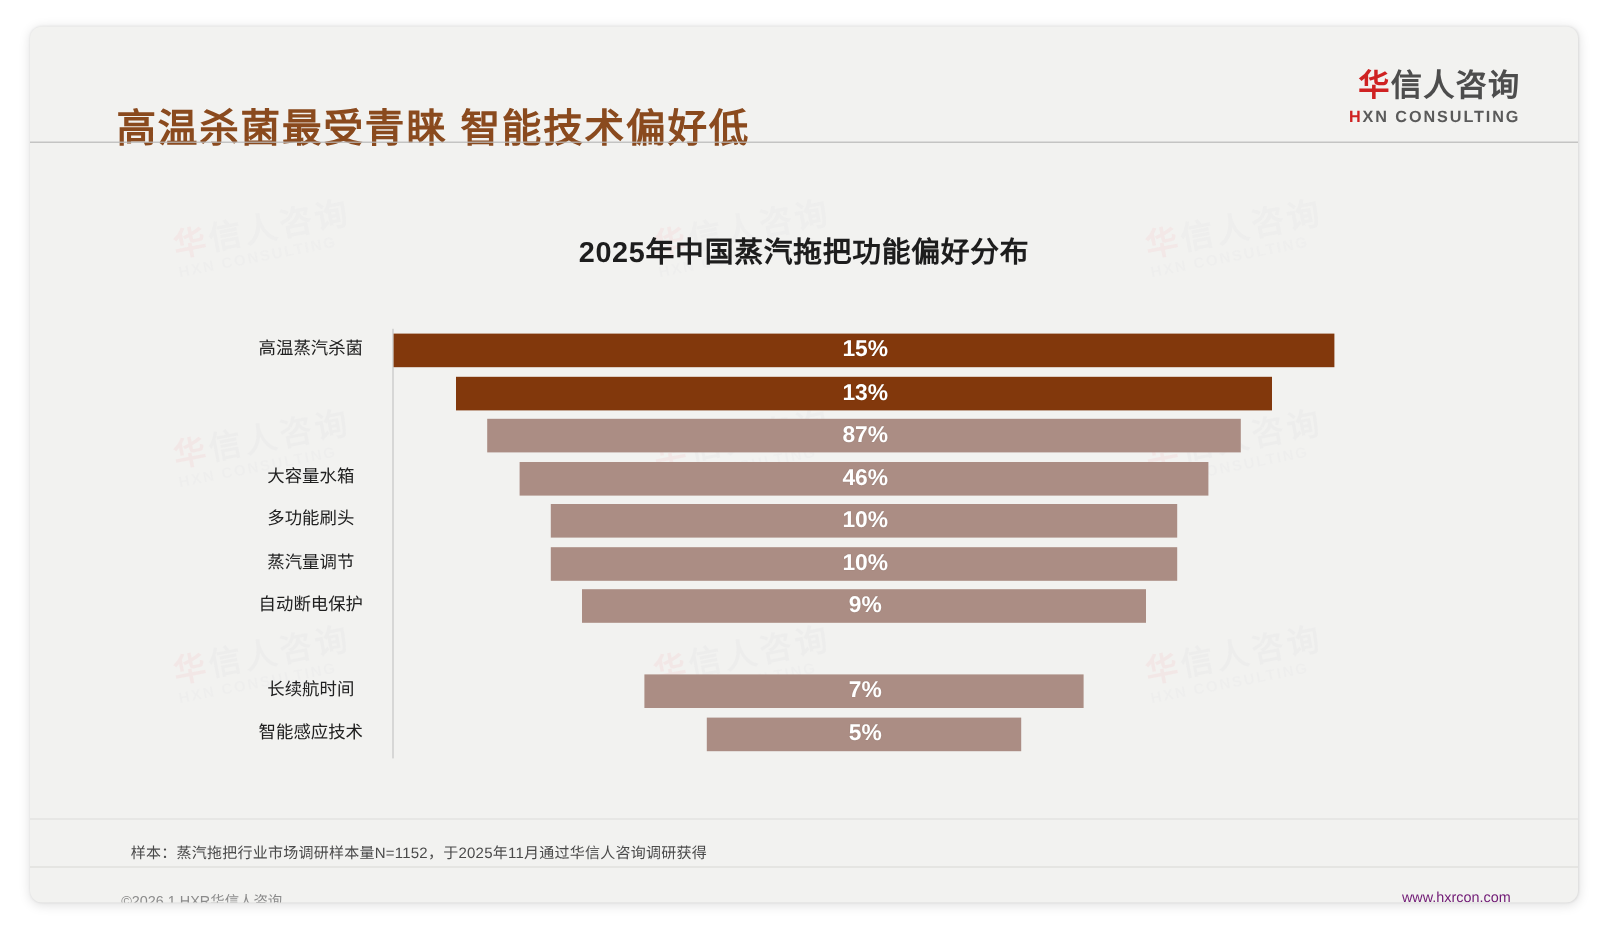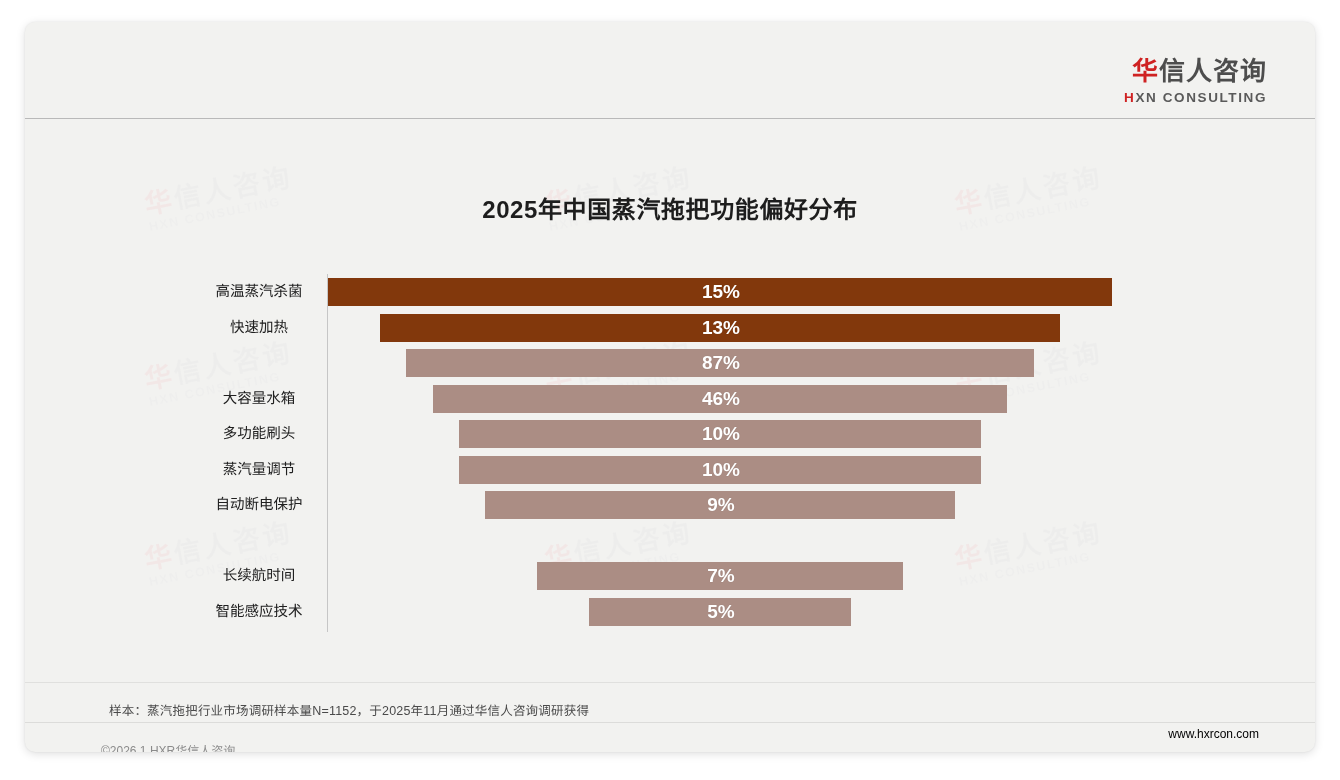--- a/index.html
+++ b/index.html
@@ -220,23 +220,23 @@
     position: absolute;
     left: 76px;
     top: 19px;
     font-size: 12px;
     color: #8b8b8b;
     white-space: nowrap;
   }
   #website {
     position: absolute;
     right: 56px;
-    top: 5px;
+    top: 19px;
     font-size: 12px;
-    color: #000000;
+    color: #701a75;
     white-space: nowrap;
     margin-left: 32px;
   }
 </style>
 </head>
 <body>
 
 <div id="slide">
 
   <div class="wm-layer" id="watermark-layer">
@@ -272,20 +272,21 @@
         <div class="wm-cn"><span class="wm-hua">华</span><span class="wm-rest">信人咨询</span></div>
         <div class="wm-en">HXN CONSULTING</div>
       </div>
       <div class="wm" style="left: 930px; top: 510px;">
         <div class="wm-cn"><span class="wm-hua">华</span><span class="wm-rest">信人咨询</span></div>
         <div class="wm-en">HXN CONSULTING</div>
       </div>
     </div>
 
   <div id="header">
+    <div id="page-title">高温杀菌最受青睐 智能技术偏好低</div>
     <div id="header-rule"></div>
     <div id="brand-logo">
       <div class="brand-cn">
         <span class="hua">华</span><span class="rest">信人咨询</span>
       </div>
       <div class="brand-en">
         <span class="h">H</span><span>XN CONSULTING</span>
       </div>
     </div>
   </div>
@@ -294,21 +295,20 @@
     <div id="chart-title">2025年中国蒸汽拖把功能偏好分布</div>
     <div id="plot">
       <div id="axis-line"></div>
 
     <div class="bar-row" style="top: 0px;">
           <div class="bar-label">高温蒸汽杀菌</div>
           <div class="bar" style="width: 784px; left: 128px; background: rgb(130, 56, 12);"></div>
           <div class="bar-value">15%</div>
         </div>
         <div class="bar-row" style="top: 35.5px;">
-          <div class="bar-label">快速加热</div>
           <div class="bar" style="width: 679.467px; left: 180.267px; background: rgb(130, 56, 12);"></div>
           <div class="bar-value">13%</div>
         </div>
         <div class="bar-row" style="top: 71px;">
           <div class="bar" style="width: 627.2px; left: 206.4px; background: rgb(171, 141, 132);"></div>
           <div class="bar-value">87%</div>
         </div>
         <div class="bar-row" style="top: 106.5px;">
           <div class="bar-label">大容量水箱</div>
           <div class="bar" style="width: 574.933px; left: 232.533px; background: rgb(171, 141, 132);"></div>

